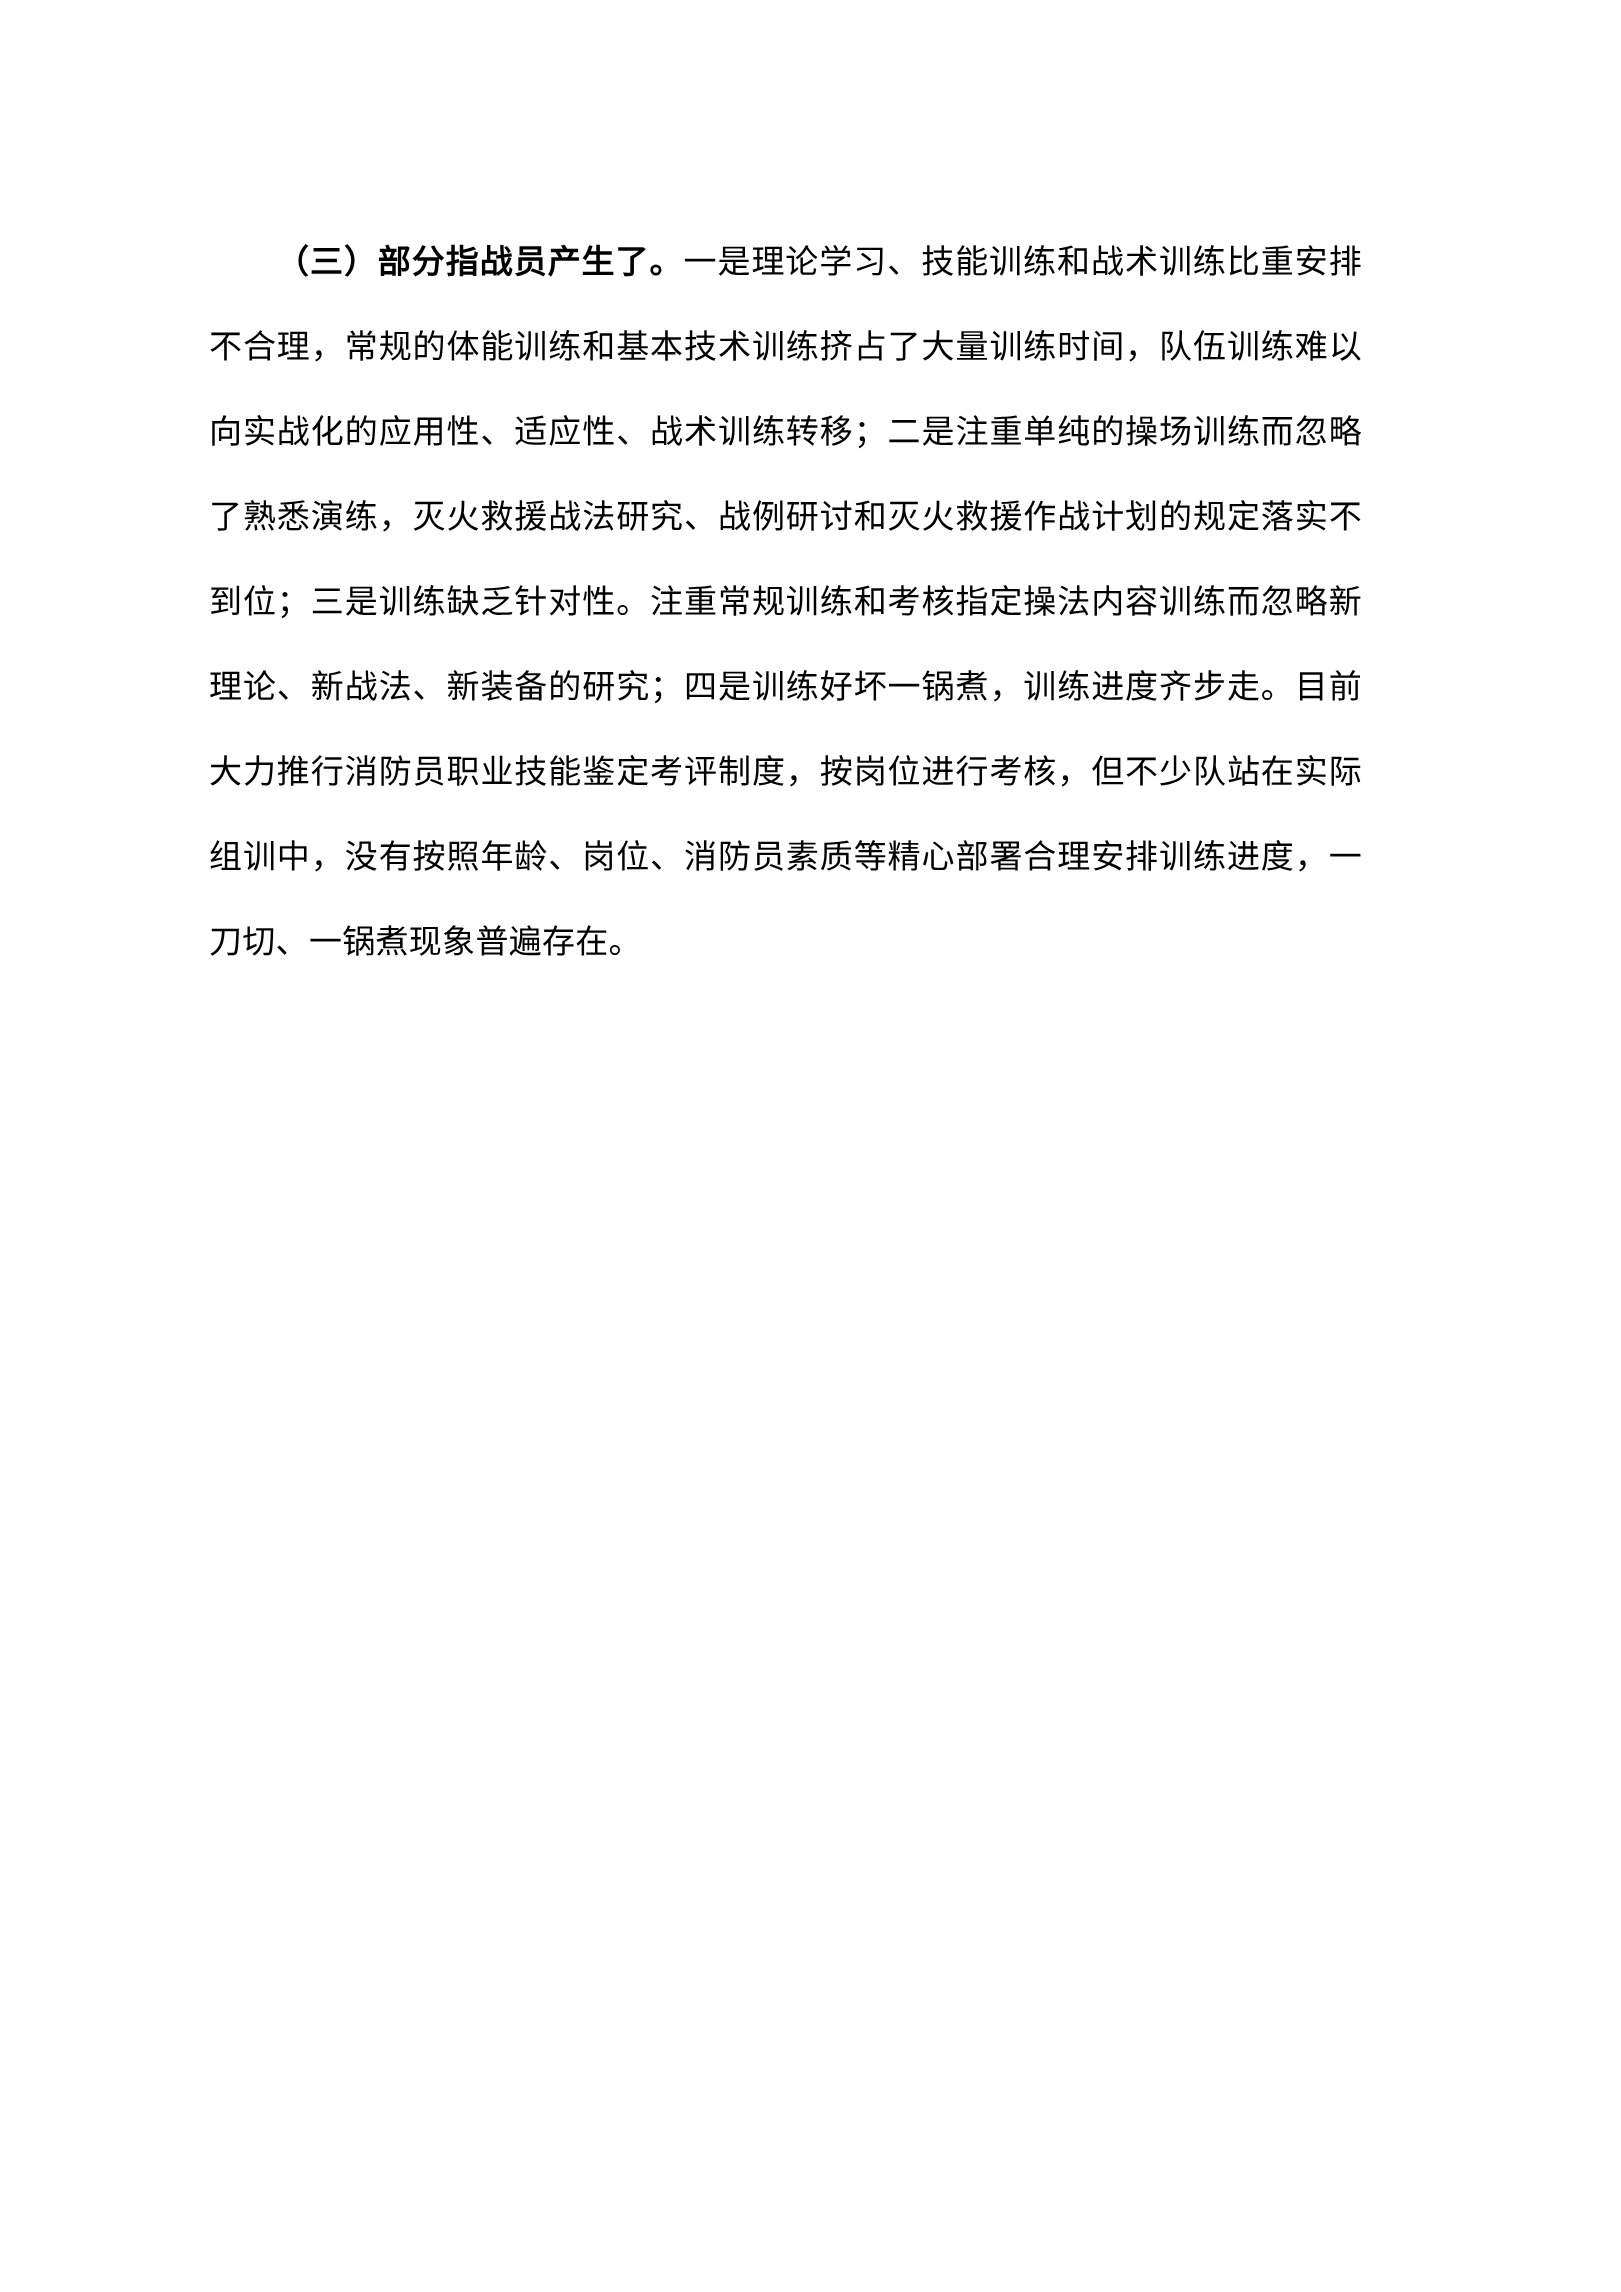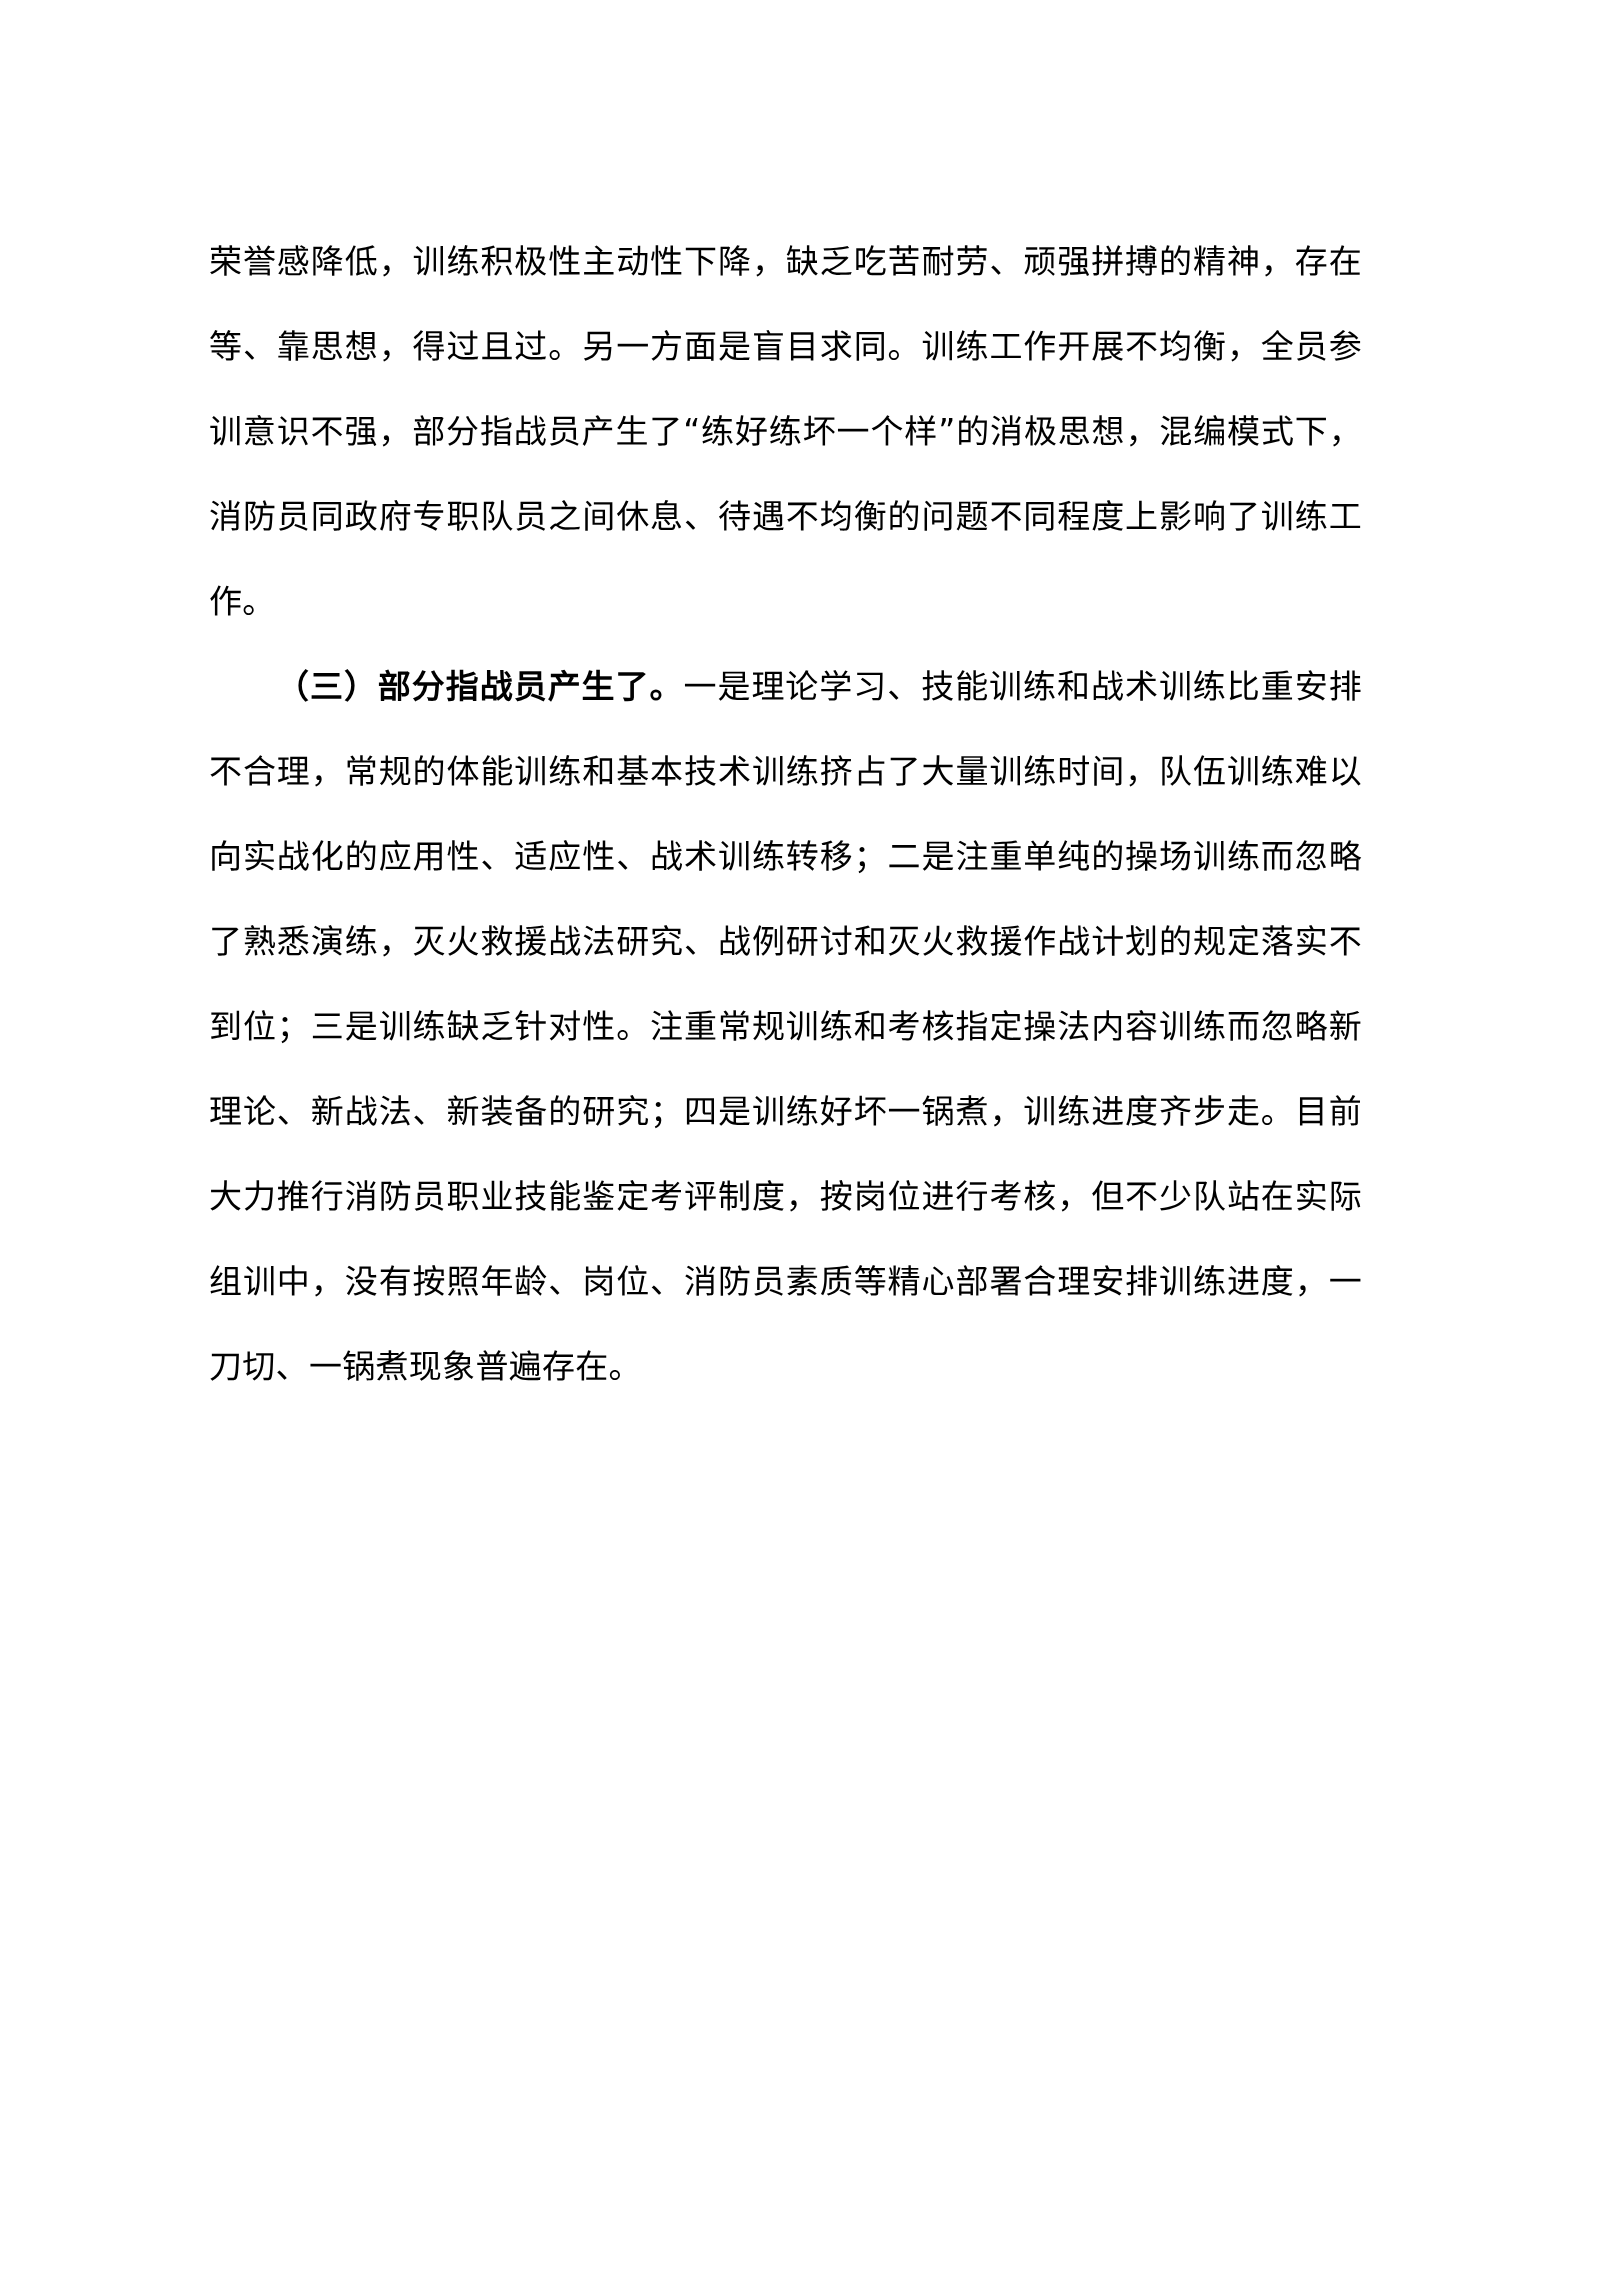--- a/index.html
+++ b/index.html
@@ -47,20 +47,19 @@
     .para-lead {
       font-weight: bold;
     }
   </style>
 </head>
 <body>
 
 <div class="page">
   <div class="content">
 
-    <p class="para continued"><span>荣誉感降低，训练积极性主动性下降，缺乏吃苦耐劳、顽强拼搏的精神，存在等、靠思想，得过且过。另一方面是盲目求同。训练工作开展不均衡，全员参训意识不强，部分指战员产生了“练好练坏一个样”的消极思想，混编模式下，消防员同政府专职队员之间休息、待遇不均衡的问题不同程度上影响了训练工作。</span></p>
 
 
     <p class="para"><span class="para-lead">（三）部分指战员产生了。</span><span>一是理论学习、技能训练和战术训练比重安排不合理，常规的体能训练和基本技术训练挤占了大量训练时间，队伍训练难以向实战化的应用性、适应性、战术训练转移；二是注重单纯的操场训练而忽略了熟悉演练，灭火救援战法研究、战例研讨和灭火救援作战计划的规定落实不到位；三是训练缺乏针对性。注重常规训练和考核指定操法内容训练而忽略新理论、新战法、新装备的研究；四是训练好坏一锅煮，训练进度齐步走。目前大力推行消防员职业技能鉴定考评制度，按岗位进行考核，但不少队站在实际组训中，没有按照年龄、岗位、消防员素质等精心部署合理安排训练进度，一刀切、一锅煮现象普遍存在。</span></p>
 
   </div>
 </div>
 
 
 </body></html>

